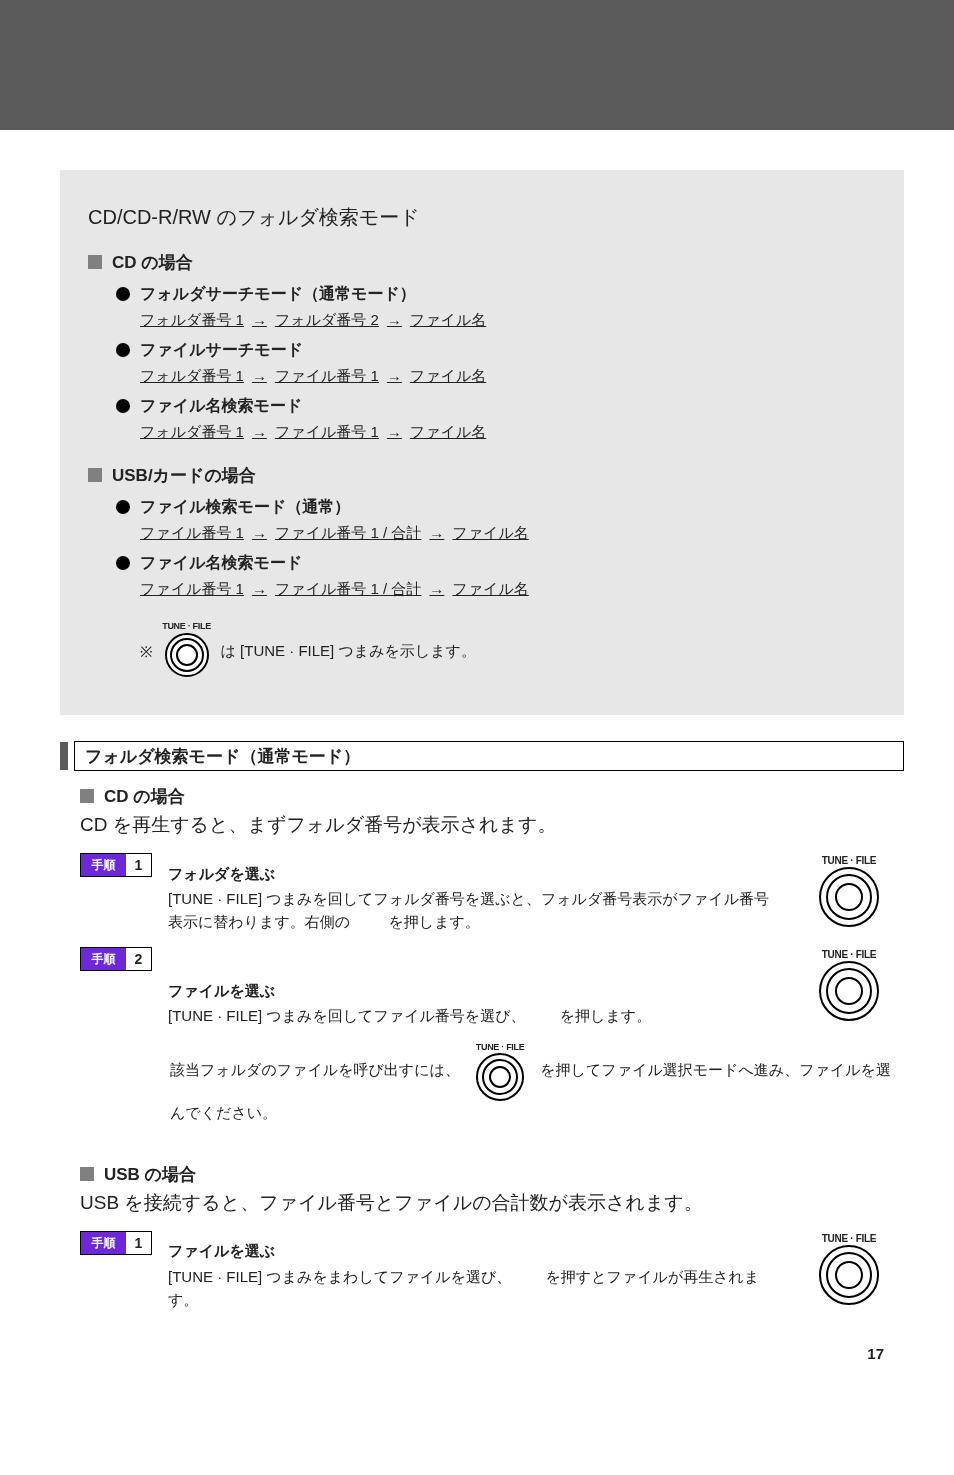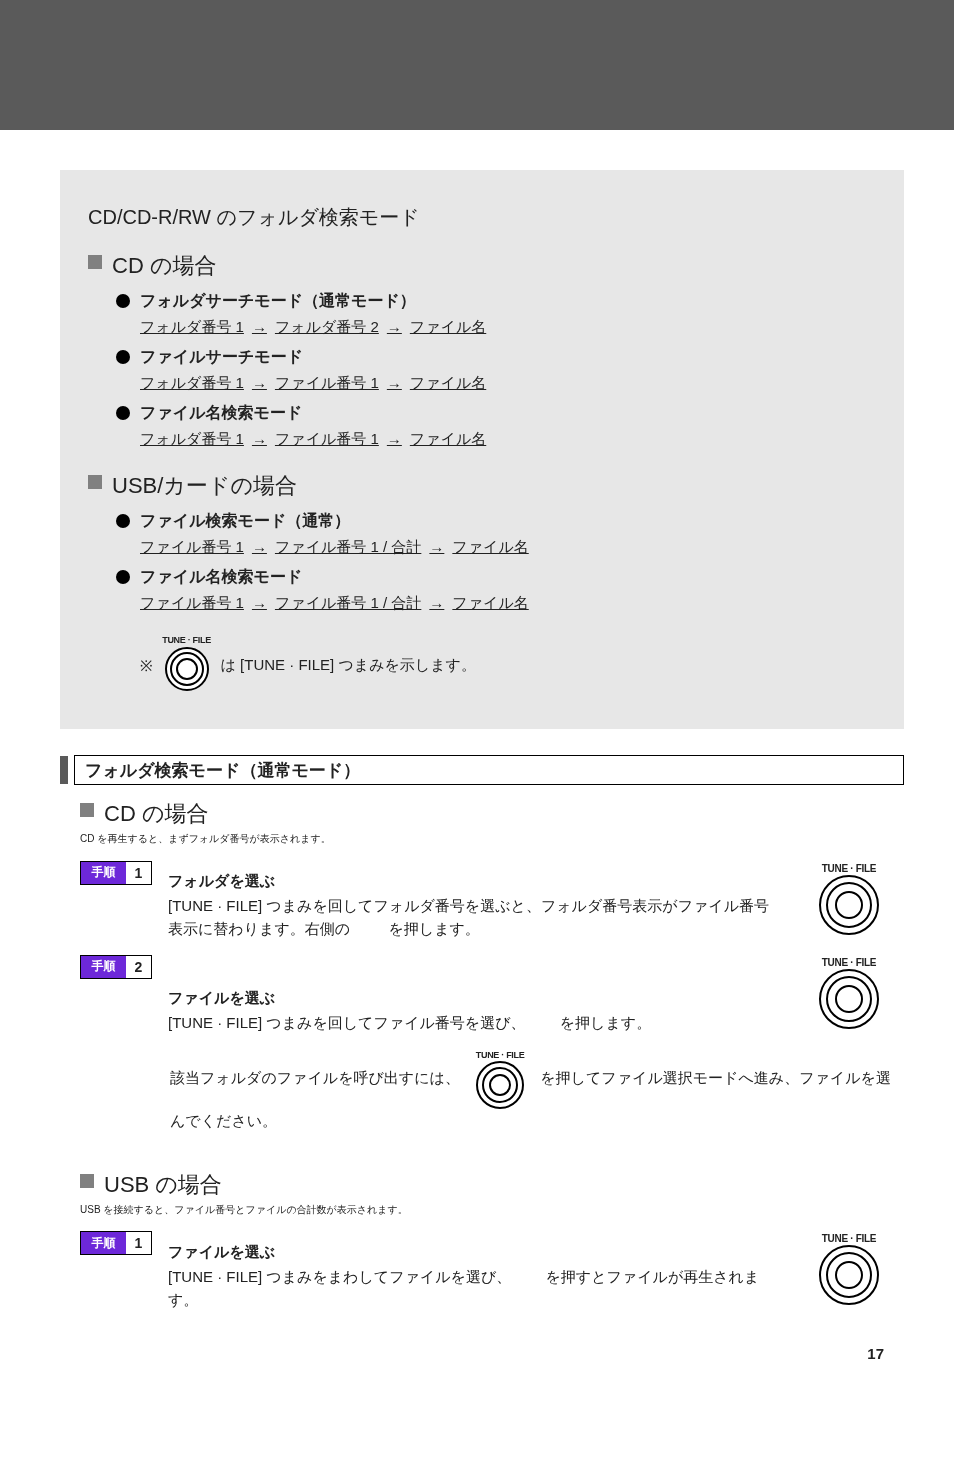--- a/index.html
+++ b/index.html
@@ -35,22 +35,22 @@
   }
   .sq {
     width: 14px;
     height: 14px;
     background: #808080;
     margin-right: 10px;
     margin-top: 4px;
     flex: 0 0 14px;
   }
   .sub-title {
-    font-size: 22px;
-    font-weight: normal;
+    font-size: 17px;
+    font-weight: bold;
   }
   .item {
     display: flex;
     align-items: flex-start;
     margin: 10px 0 2px 28px;
   }
   .dot {
     width: 14px;
     height: 14px;
     border-radius: 50%;
@@ -131,21 +131,21 @@
     padding-left: 10px;
     font-size: 17px;
     font-weight: bold;
   }
   .under-sub {
     display: flex;
     align-items: flex-start;
     margin: 10px 0 0 20px;
   }
   .under-text {
-    font-size: 10px;
+    font-size: 19px;
     margin-left: 20px;
     margin-top: 2px;
     line-height: 1.55;
     max-width: 720px;
   }
   .step-row {
     display: flex;
     align-items: flex-start;
     margin: 14px 0 0 20px;
   }

